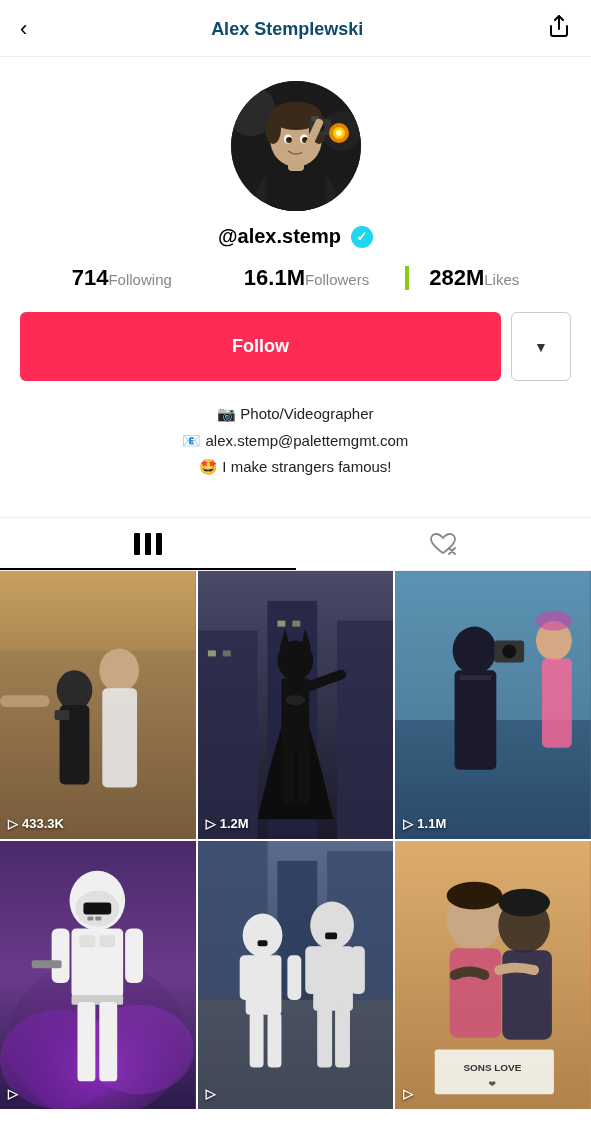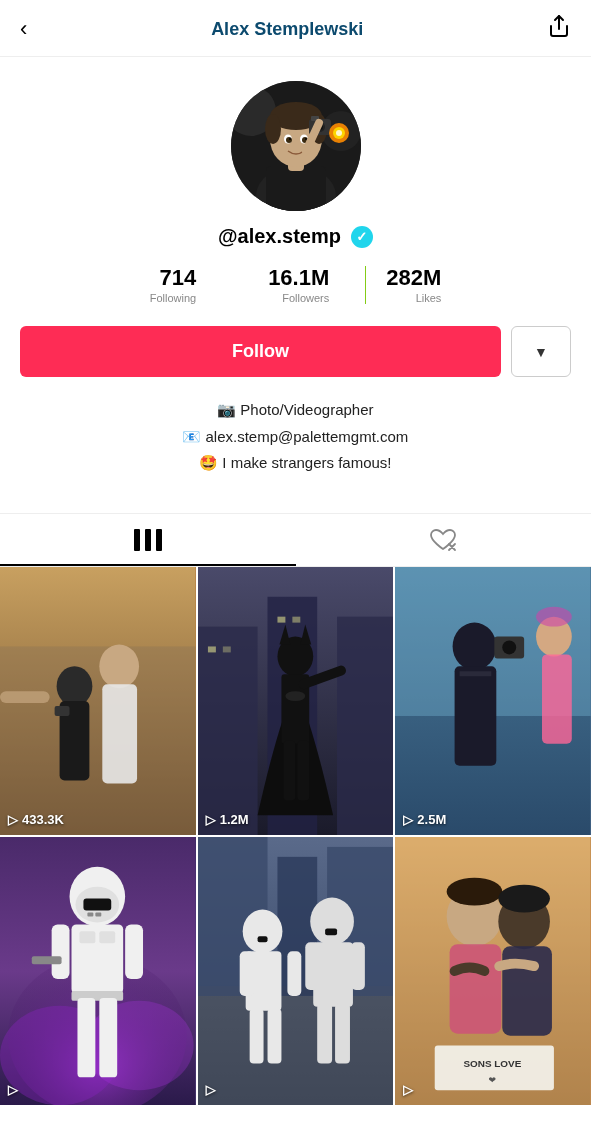--- a/index.html
+++ b/index.html
@@ -88,56 +88,55 @@
     .stats-row {
       display: flex;
       align-items: center;
       gap: 0;
       margin-bottom: 22px;
       width: 100%;
       justify-content: center;
     }
     .stat-item {
       display: flex;
-      flex-direction: column;
-      align-items: flex-end;
+      align-items: center;
       padding: 0 36px;
     }
     .stat-item:last-child {
-      border-left: 1px solid #84cc16;
+      border-left: 4px solid #84cc16;
       padding-left: 20px;
     }
     .stat-value {
       font-size: 22px;
       font-weight: 800;
       color: #000;
       line-height: 1.1;
     }
     .stat-label {
-      font-size: 11px;
+      font-size: 15px;
       color: #888;
       margin-top: 2px;
     }
 
     
     .action-row {
       display: flex;
       gap: 10px;
       width: 100%;
       margin-bottom: 22px;
     }
     .follow-btn {
       flex: 1;
       background: #FE2C55;
       color: #fff;
       border: none;
       border-radius: 6px;
       font-size: 18px;
       font-weight: 600;
-      padding: 15px 0;
+      padding: 24px 0;
       cursor: pointer;
     }
     .dropdown-btn {
       width: 60px;
       background: #fff;
       border: 1px solid #ccc;
       border-radius: 6px;
       display: flex;
       align-items: center;
       justify-content: center;
@@ -445,21 +444,21 @@
       <rect x="100" y="70" width="30" height="22" rx="3" fill="#333"></rect>
       <circle cx="115" cy="81" r="7" fill="#111"></circle>
 
       <ellipse cx="160" cy="70" rx="18" ry="20" fill="#d4a882"></ellipse>
       <rect x="148" y="88" width="30" height="90" rx="5" fill="#ff6699" opacity="0.8"></rect>
 
       <ellipse cx="160" cy="50" rx="18" ry="10" fill="#cc44aa" opacity="0.6"></ellipse>
     </svg>
     <div class="video-overlay">
       <span class="play-icon">▷</span>
-      <span>2.5M</span>
+      <span>1.1M</span>
     </div>
   </div>
 
   <div class="video-thumb thumb-4">
     <svg width="100%" height="100%" viewBox="0 0 197 270" preserveAspectRatio="xMidYMid slice">
       <defs>
         <linearGradient id="grad4" x1="0" y1="0" x2="0" y2="1">
           <stop offset="0%" stop-color="#4a2a6a"></stop>
           <stop offset="50%" stop-color="#6a3a8a"></stop>
           <stop offset="100%" stop-color="#2a1a4a"></stop>

